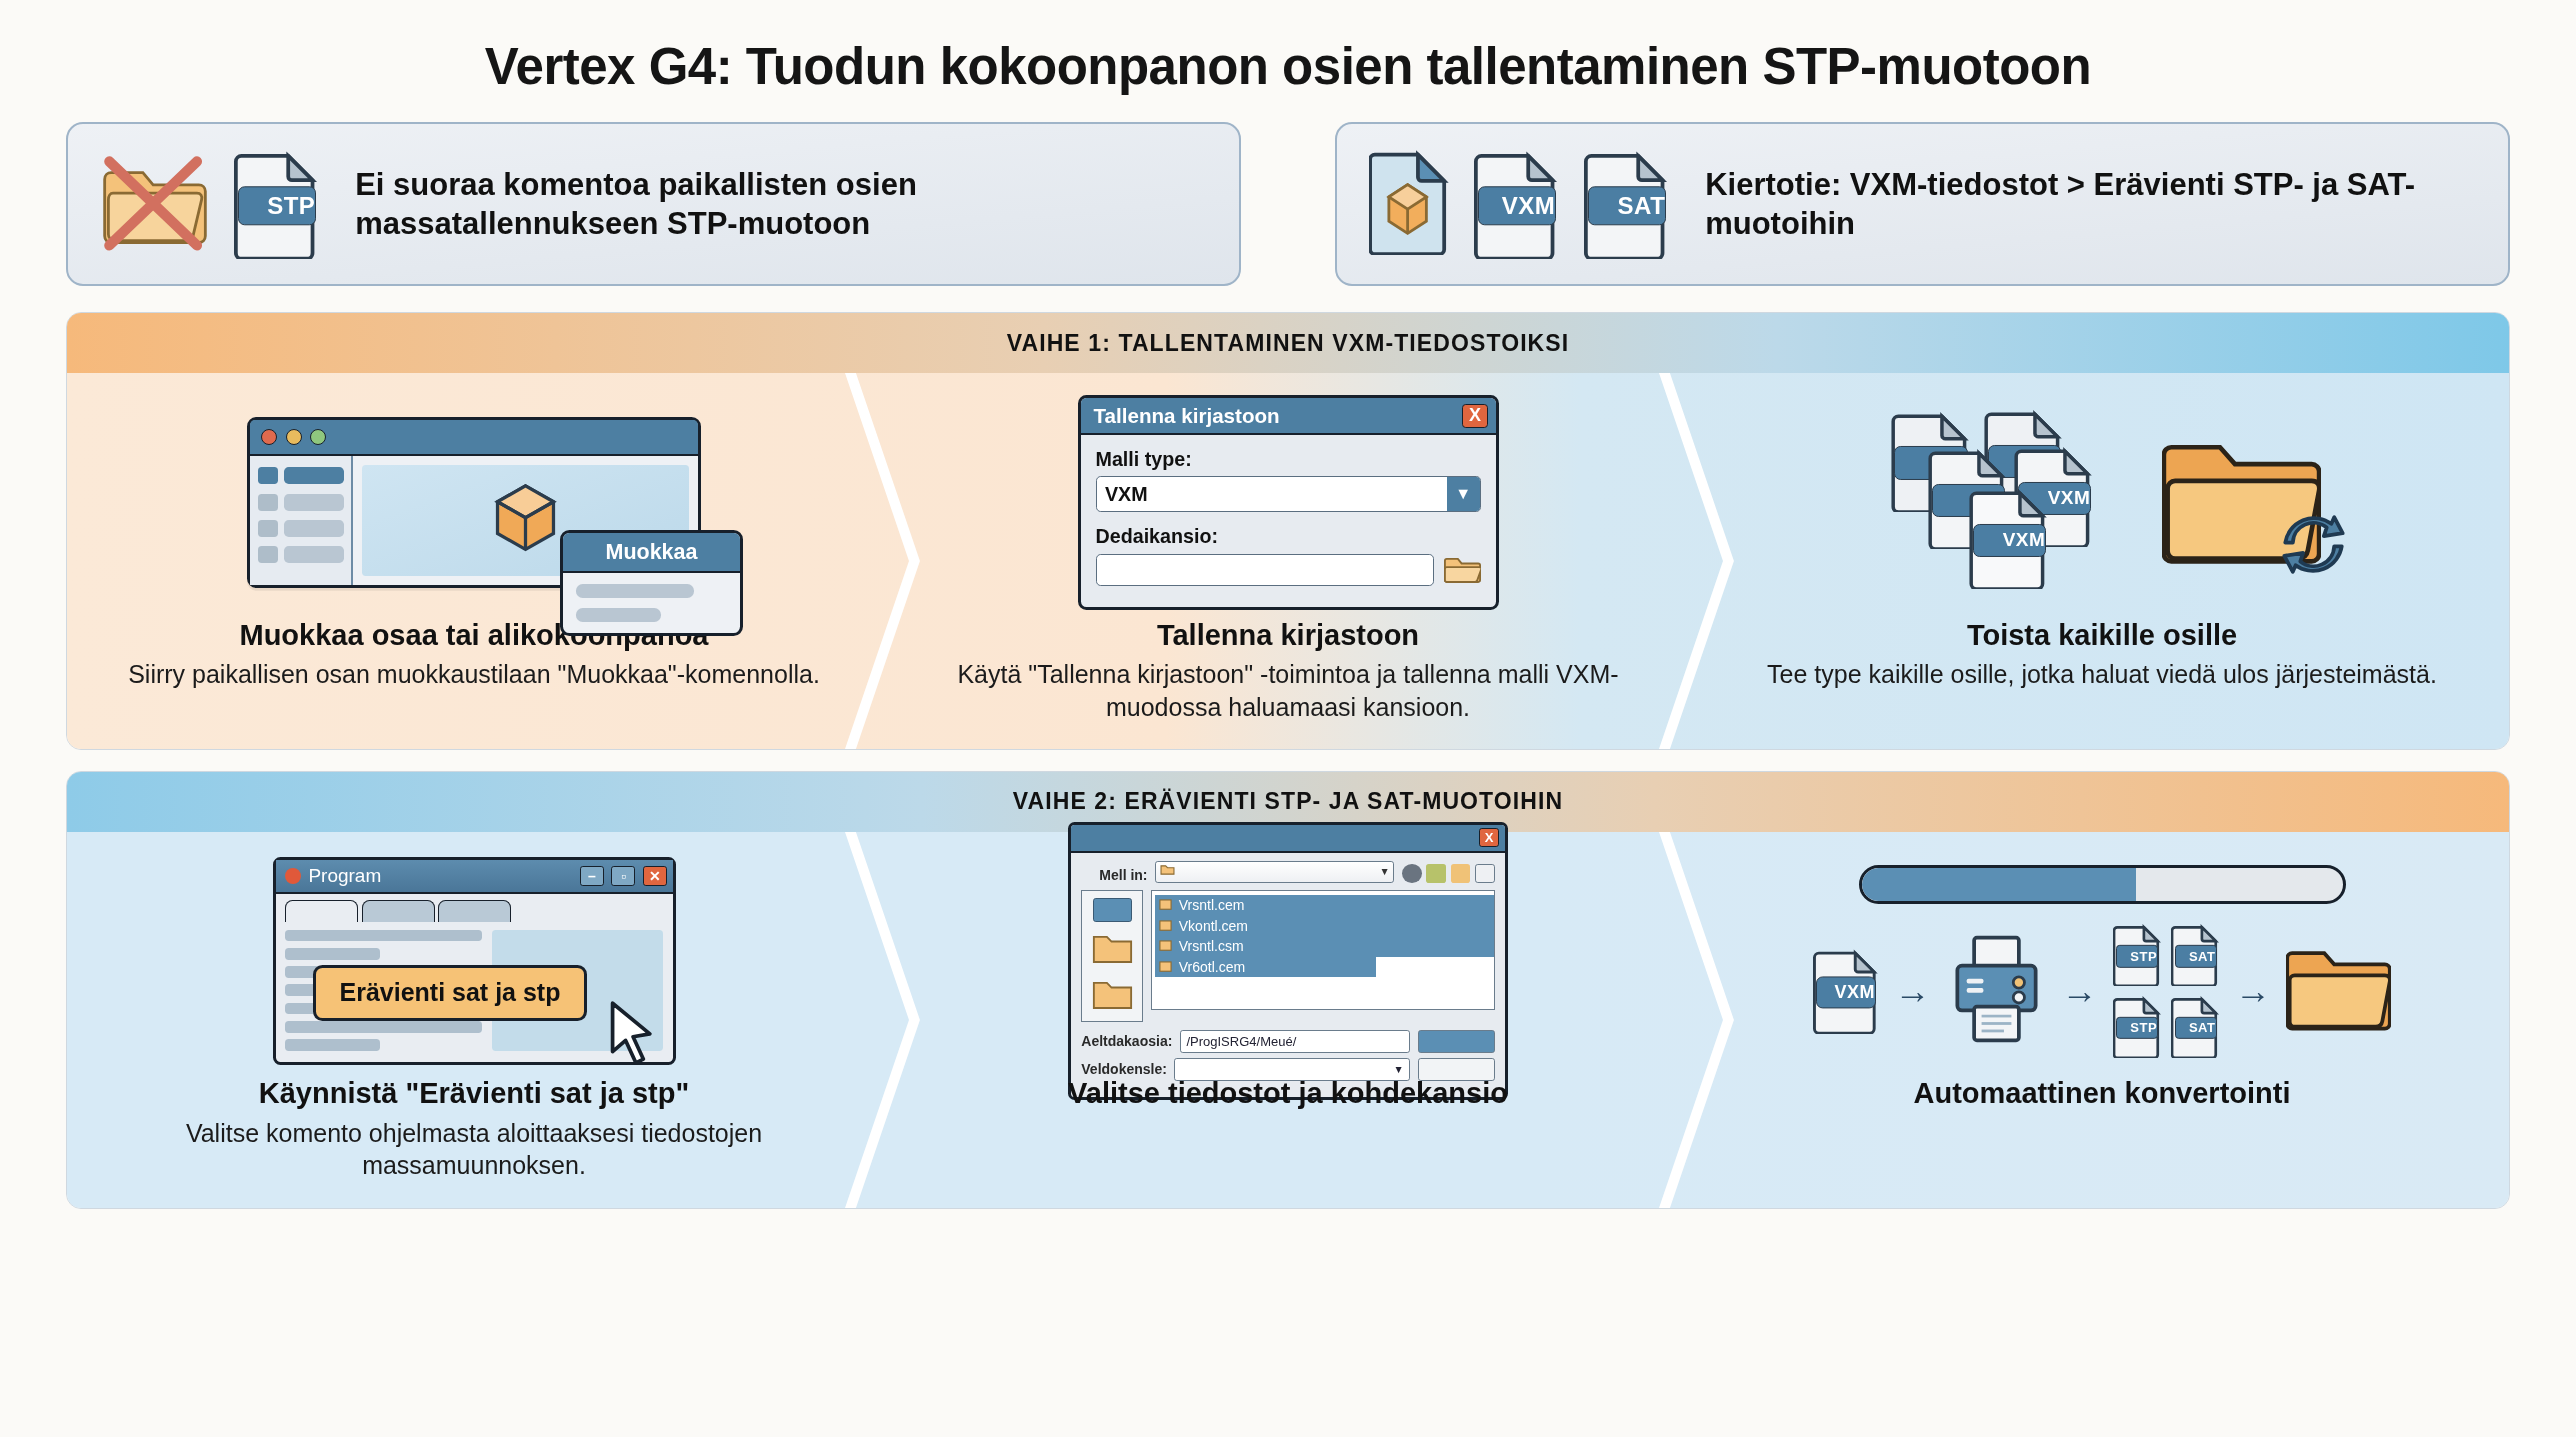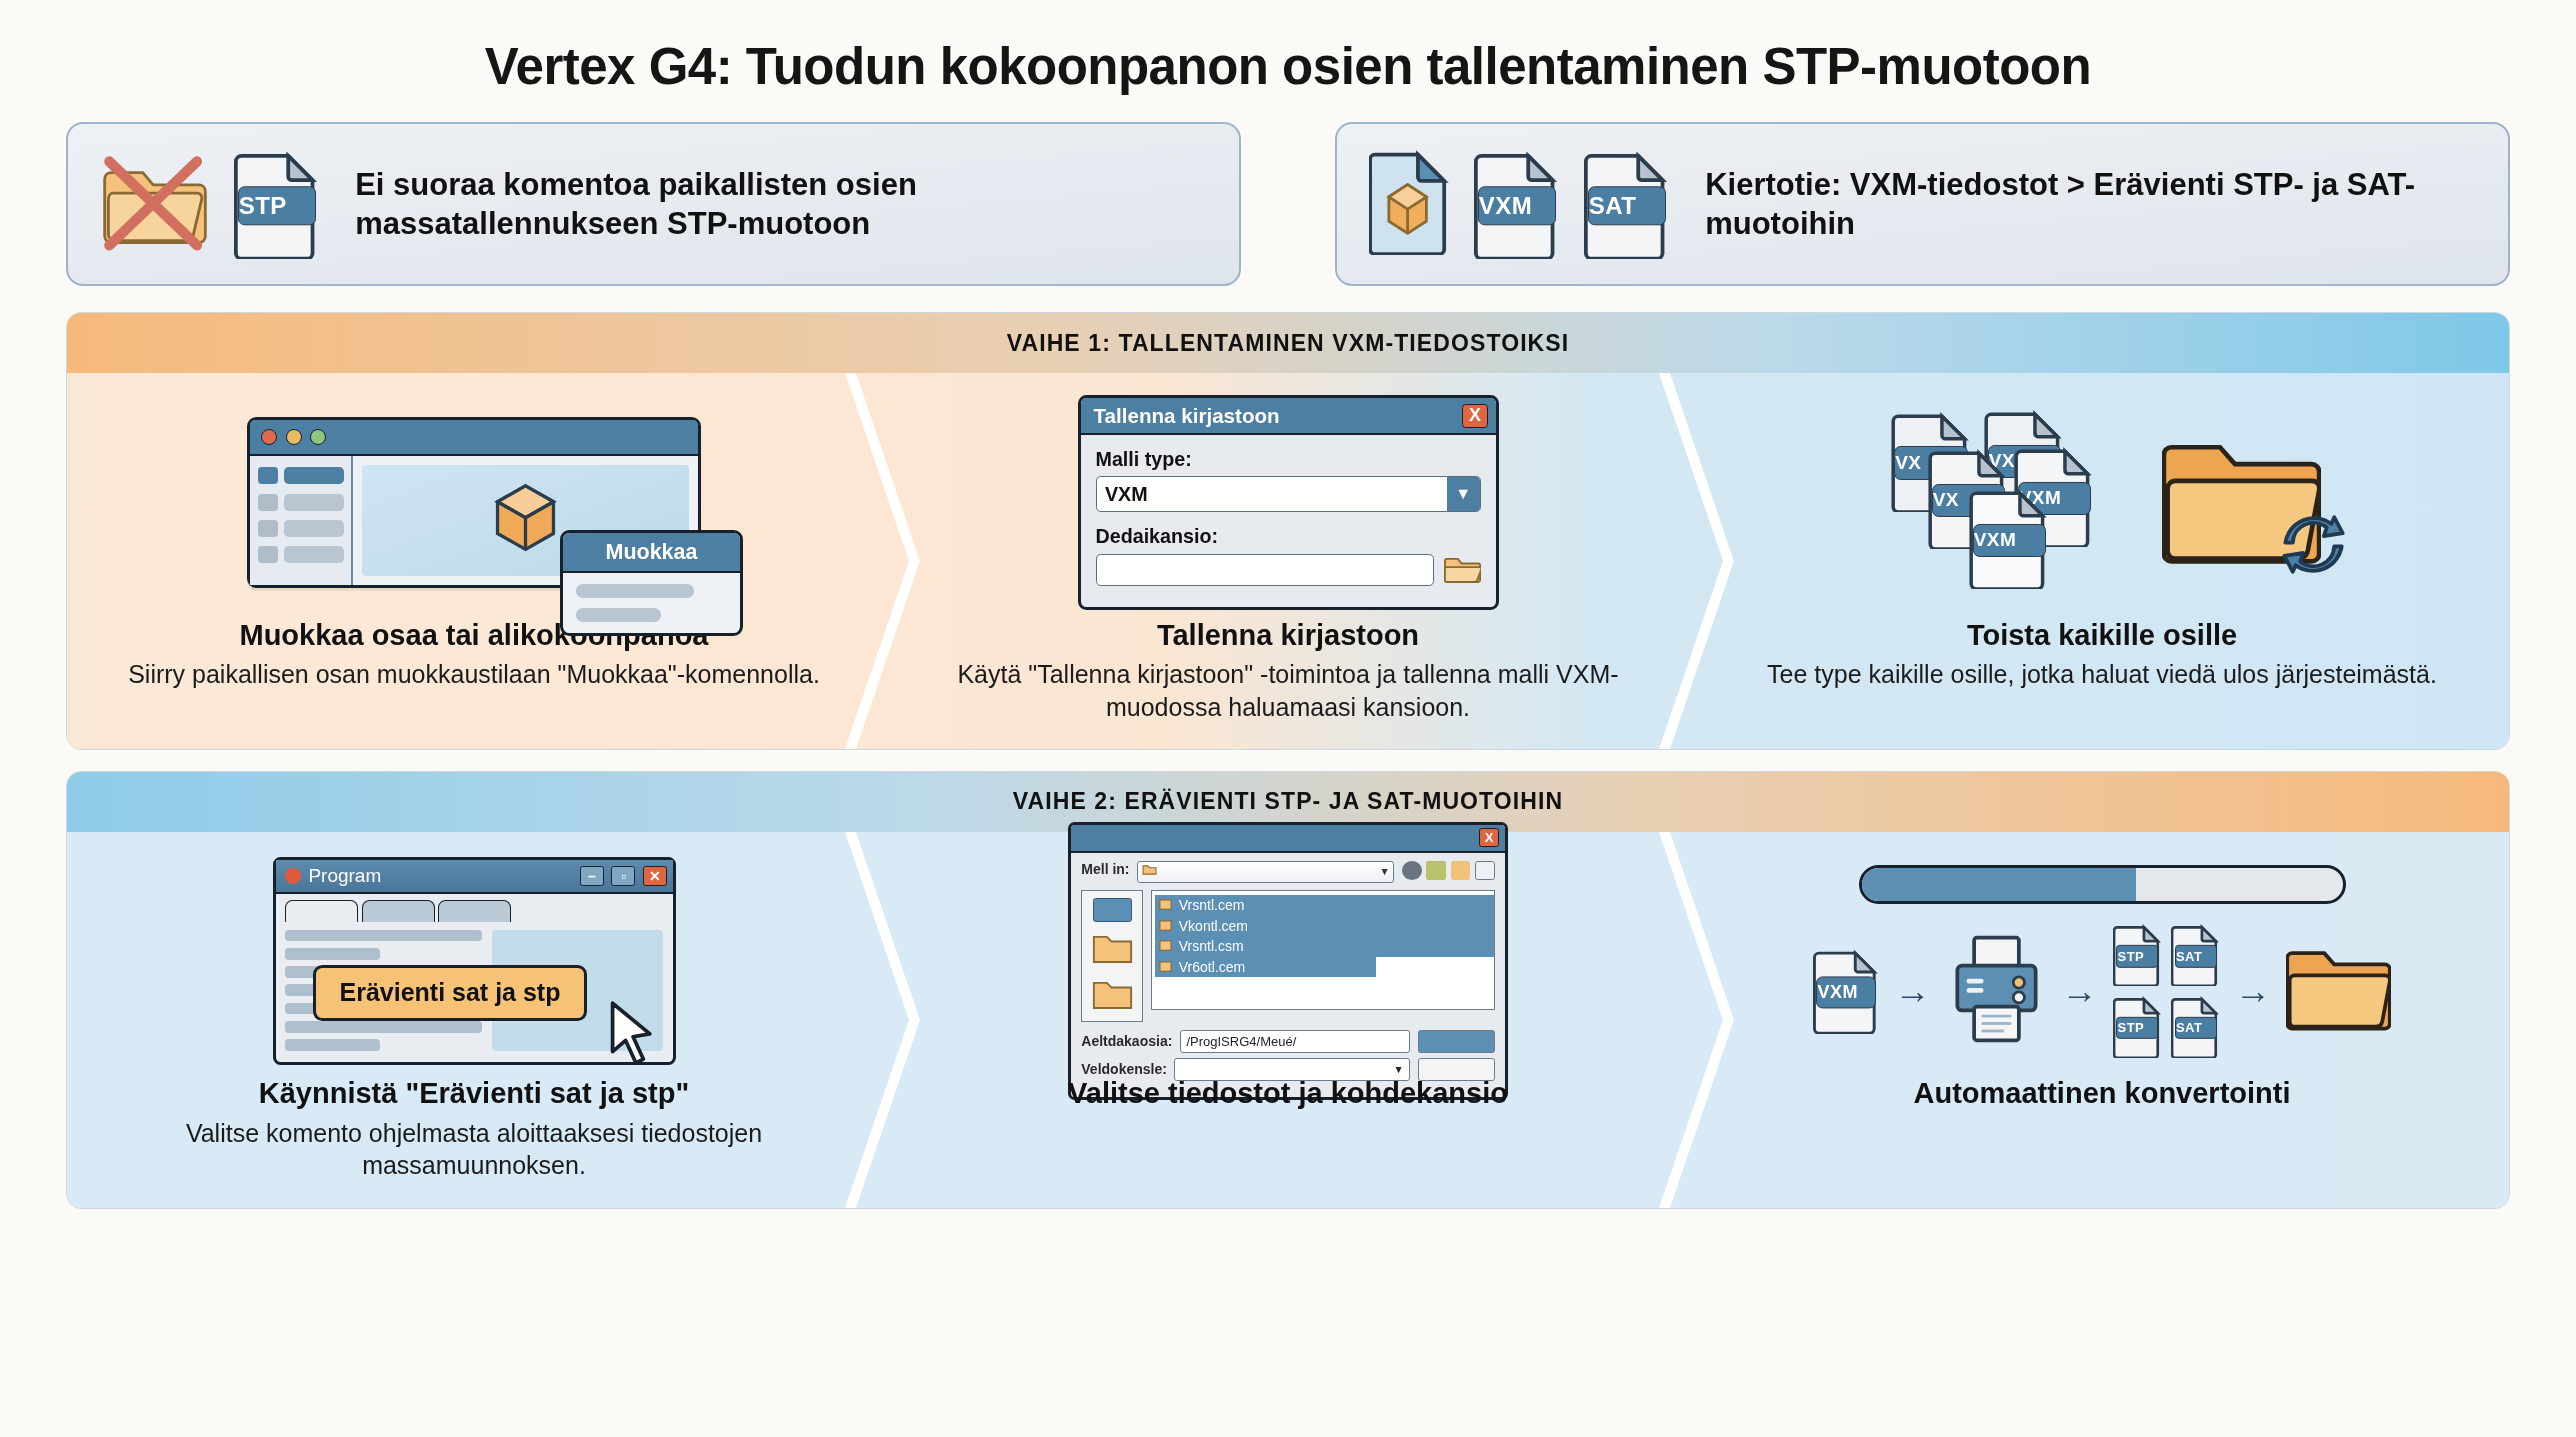--- a/index.html
+++ b/index.html
@@ -39,21 +39,21 @@
     line-height: 1.26; margin-left: 11.2px;
   }
 
   
   .file-ico { position: relative; flex: 0 0 auto; }
   .file-ico svg { display:block; }
   .file-tag {
     position: absolute; left: 3.7px; right: 3.7px;
     top: 50%; transform: translateY(-45%);
     background: #4b7ea3; border-radius: 6.6px;
-    color: #fff; font-weight: bold; text-align: left;
+    color: #fff; font-weight: bold; text-align: right;
     border: 1.9px solid #2b3c4c;
     font-size: 24px; padding: 4.7px 0;
     letter-spacing: 0.5px;
   }
 
   
   .phase { border-radius: 15px; overflow: hidden; margin-bottom: 20.6px;
            border: 1.9px solid #cfd8e0; }
   .phase-header {
     height: 60px; display: flex; align-items: center; justify-content: center;
@@ -145,21 +145,21 @@
   .cursor { position: absolute; right: 11.2px; top: 140px; }
 
   
   .fdlg { width: 440px; border: 3.7px solid #17202b; border-radius: 6.6px; background: #e7ebf0; overflow: hidden; }
   .fdlg-bar { height: 28px; background: #4d7fa2; display: flex; align-items: center;
               justify-content: flex-end; padding-right: 5.6px; border-bottom: 2.8px solid #17202b; }
   .x-sm { width: 20.6px; height: 19px; background: #e0663f; border: 1.9px solid #17202b;
           border-radius: 2.8px; color: #fff; font-size: 13px; font-weight: bold;
           display: flex; align-items: center; justify-content: center; }
   .fdlg-body { padding: 8.4px 10.3px 11.2px; }
-  .frow { display: flex; align-items: flex-start; gap: 7.5px; margin-bottom: 7.5px; }
+  .frow { display: flex; align-items: flex-end; gap: 7.5px; margin-bottom: 7.5px; margin-left: 18px; }
   .flabel { font-size: 14px; font-weight: bold; color: #2a2a2a; white-space: nowrap; }
   .fcombo { flex: 1; height: 21.5px; background: linear-gradient(180deg,#fff,#eef0f3);
             border: 1.9px solid #6a7c8c; border-radius: 2.8px; display: flex; align-items: center;
             padding: 0 3.7px; gap: 4.7px; font-size: 13px; }
   .fcombo .cara { margin-left: auto; font-size: 10.3px; color: #333; }
   .ftools { display: flex; gap: 4.7px; }
   .ftool { width: 19.7px; height: 19px; border-radius: 2.8px; }
   .fmain { display: flex; gap: 7.5px; }
   .fplaces { width: 62px; border: 1.9px solid #6a7c8c; background: #f2f4f6;
              display: flex; flex-direction: column; align-items: center; gap: 11.2px; padding: 6.6px 0; }

